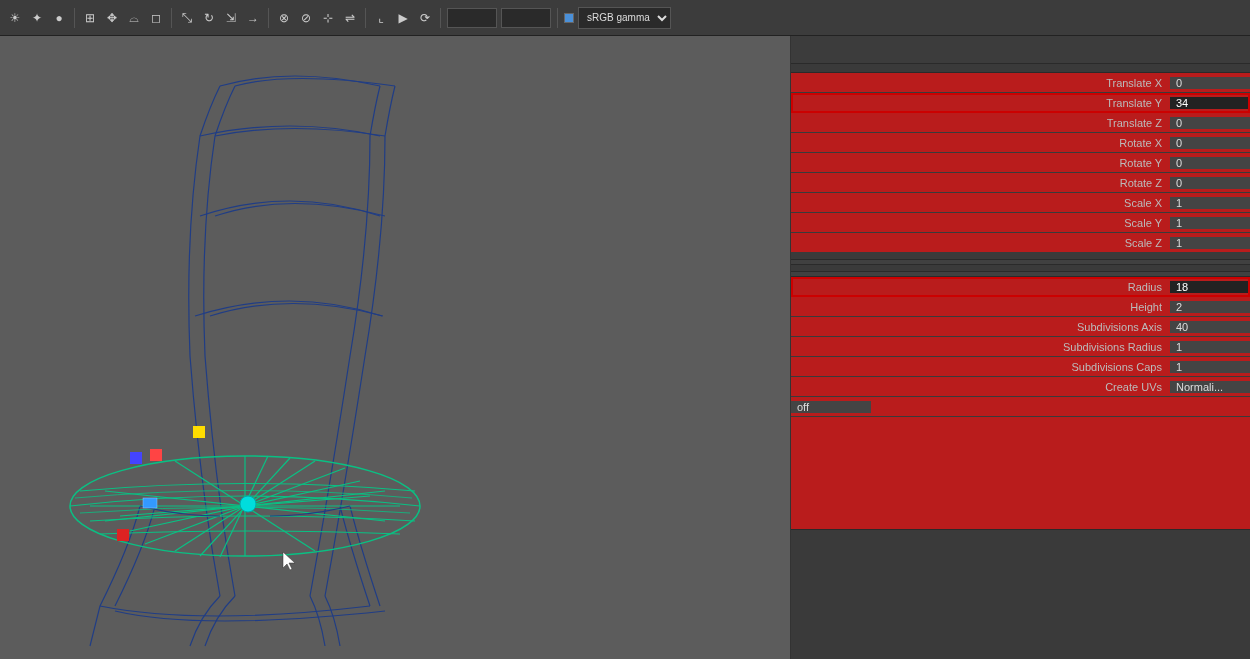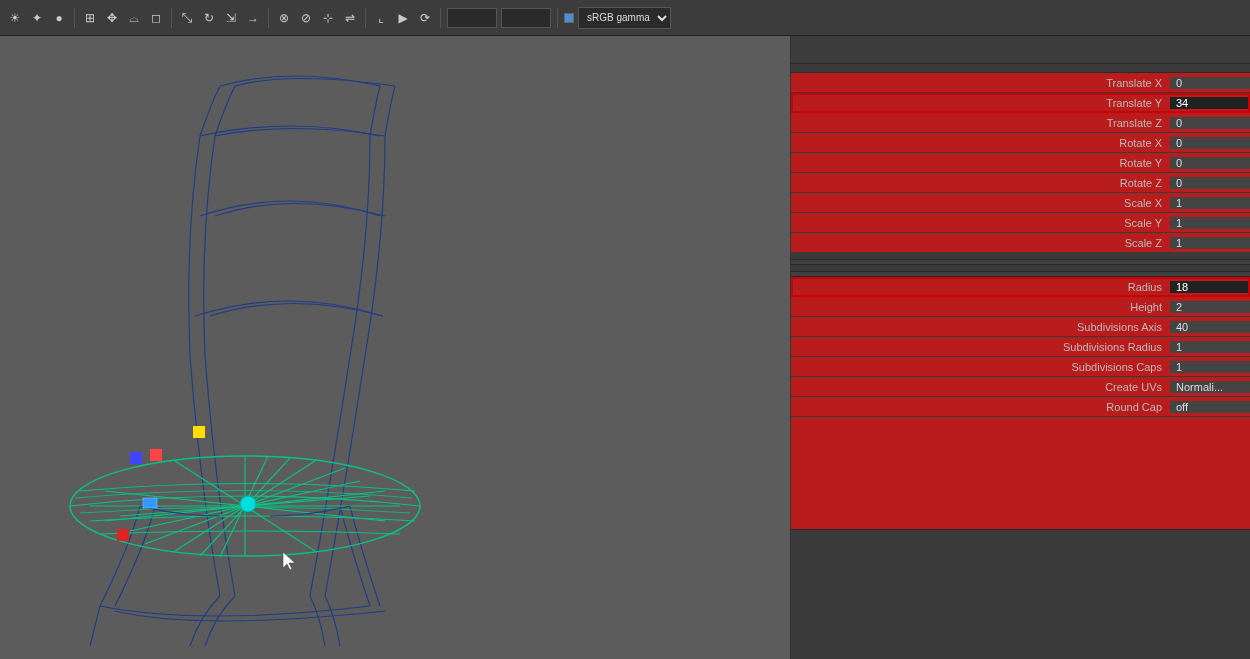--- a/index.html
+++ b/index.html
@@ -376,21 +376,20 @@
   </div>
           <div class="cb-row">
     <span class="cb-label">Subdivisions Caps</span>
     <span class="cb-value">1</span>
   </div>
           <div class="cb-row">
     <span class="cb-label">Create UVs</span>
     <span class="cb-value">Normali...</span>
   </div>
           <div class="cb-row">
-    <span class="cb-label">Round Cap</span>
     <span class="cb-value">off</span>
   </div>
         </div>
     </div>
 
     <div id="preview-area"></div>
   </div>
 
 </div>
 

